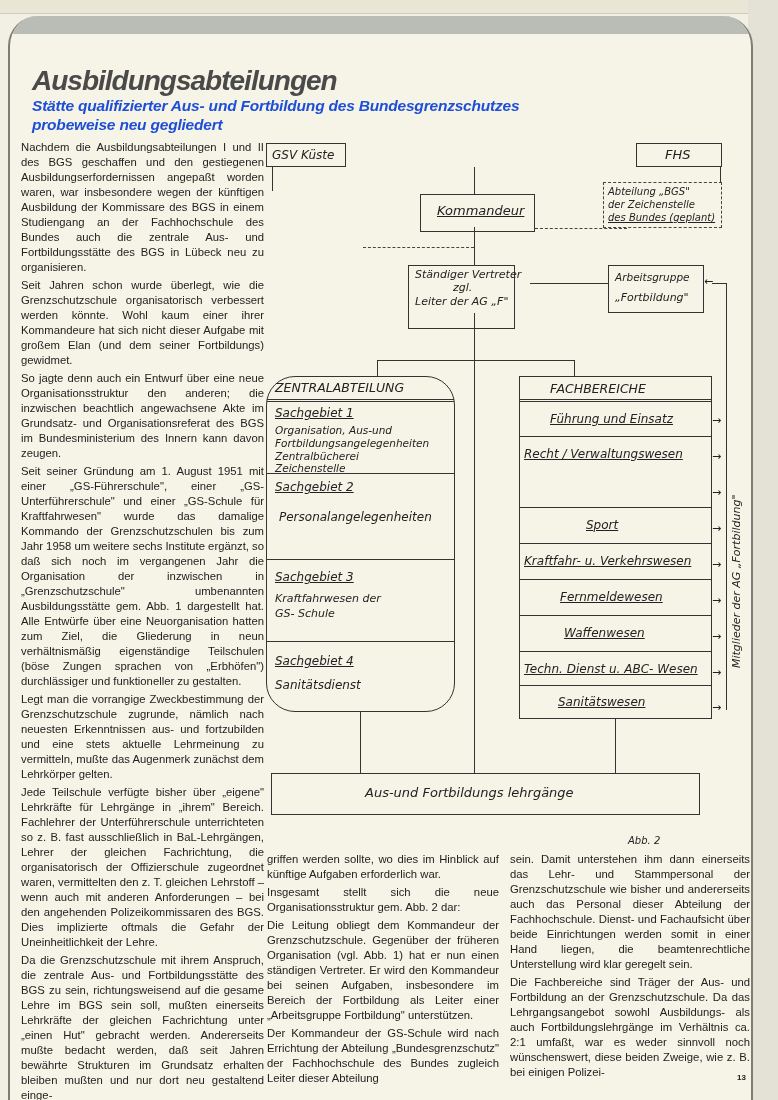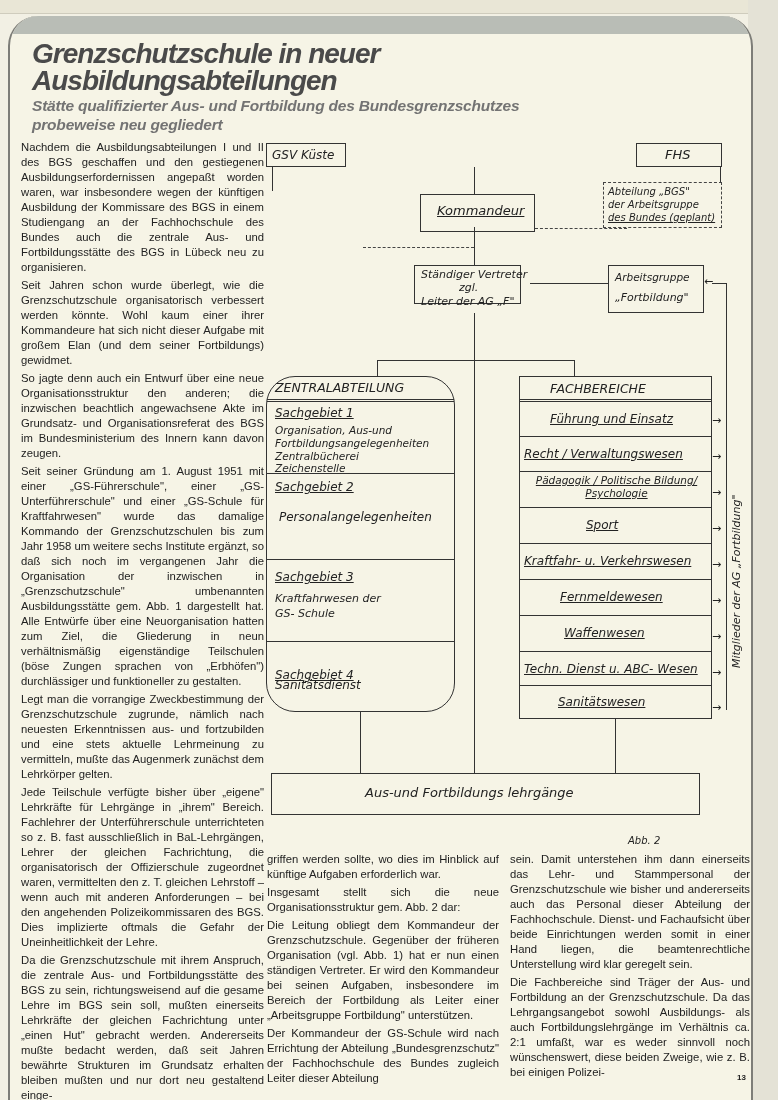--- a/index.html
+++ b/index.html
@@ -3,21 +3,21 @@
 <meta charset="utf-8">
 <style>
   * { box-sizing: border-box; margin: 0; padding: 0; }
   html, body { width: 778px; height: 1100px; overflow: hidden; }
   body { background: #f2f0e4; font-family: "Liberation Sans", sans-serif; color: #1e1e1e; position: relative; }
   .topstrip { position: absolute; left: 0; top: 0; width: 778px; height: 14px; background: #e9e6d6; border-bottom: 1px solid #cfccbd; }
   .rightmargin { position: absolute; right: 0; top: 0; width: 30px; height: 1100px; background: #e4e2d6; }
   .page { position: absolute; left: 8px; top: 16px; width: 745px; height: 1084px; background: #f6f4e6; border-left: 2px solid #7d7d78; border-right: 2px solid #7d7d78; border-radius: 30px 30px 0 0; overflow: hidden; }
   .grey-band { position: absolute; left: 0; top: 0; width: 745px; height: 18px; background: #b9bdb6; }
   .title { position: absolute; left: 22px; top: 24px; font-weight: bold; font-style: italic; font-size: 28px; line-height: 27px; color: #4a4a4a; letter-spacing: -1px; }
-  .subtitle { position: absolute; left: 22px; top: 80px; font-weight: bold; font-style: italic; font-size: 15.5px; line-height: 19px; color: #737373; letter-spacing: -0.2px; }
+  .subtitle { position: absolute; left: 22px; top: 80px; font-weight: bold; font-style: italic; font-size: 15.5px; line-height: 19px; color: #1d4ed8; letter-spacing: -0.2px; }
   .col { position: absolute; font-size: 11.3px; line-height: 15px; text-align: justify; color: #222; }
   .col p { margin-bottom: 3px; hyphens: manual; }
   .col1 { left: 11px; top: 124px; width: 243px; }
   .col2 { left: 257px; top: 836px; width: 232px; }
   .col3 { left: 500px; top: 836px; width: 240px; }
   .pagenum { position: absolute; left: 727px; top: 1057px; font-size: 8px; font-weight: bold; }
   
   .diagram { position: absolute; left: 250px; top: 124px; width: 490px; height: 700px; font-family: "DejaVu Sans", sans-serif; font-style: italic; color: #222; }
   .box { position: absolute; border: 1.5px solid #333; background: transparent; }
   .dash { position: absolute; border: 1.5px dashed #444; }
@@ -33,21 +33,21 @@
 </head>
 <body>
 
 <div class="topstrip"></div>
 <div class="rightmargin"></div>
 
 <div class="page">
   <div class="grey-band"></div>
 
   <h1 class="title">
-    <span>Grenzschutzschule in neuer</span><br>
+    <br>
     <span>Ausbildungsabteilungen</span>
   </h1>
   <h2 class="subtitle">
     <span>Stätte qualifizierter Aus- und Fortbildung des Bundesgrenzschutzes</span><br>
     <span>probeweise neu gegliedert</span>
   </h2>
 
   <div class="col col1">
     <p>Nachdem die Ausbildungsabteilungen I und II des BGS geschaffen und den gestiegenen Ausbildungserfordernissen angepaßt worden waren, war insbesondere wegen der künftigen Ausbildung der Kommissare des BGS in einem Studiengang an der Fachhochschule des Bundes auch die zentrale Aus- und Fortbildungsstätte des BGS in Lübeck neu zu organisieren.</p>
     <p>Seit Jahren schon wurde überlegt, wie die Grenzschutzschule organisatorisch verbessert werden könnte. Wohl kaum einer ihrer Kommandeure hat sich nicht dieser Aufgabe mit großem Elan (und dem seiner Fortbildungs) gewidmet.</p>
@@ -86,26 +86,26 @@
 
     <div class="vl" style="left:214px;top:27px;height:27px;"></div>
     <div class="box" style="left:160px;top:54px;width:115px;height:38px;">
       <span class="txt u" style="left:16px;top:9px;font-size:13px;">Kommandeur</span>
     </div>
     <div class="hld" style="left:275px;top:88px;width:92px;"></div>
 
     <div class="vl" style="left:460px;top:27px;height:15px;"></div>
     <div class="dash" style="left:343px;top:42px;width:119px;height:46px;">
       <span class="txt" style="left:4px;top:2px;font-size:10px;line-height:13px;">Abteilung „BGS"</span>
-      <span class="txt" style="left:4px;top:15px;font-size:10px;line-height:13px;">der Arbeitsgruppe</span>
+      <span class="txt" style="left:4px;top:15px;font-size:10px;line-height:13px;">der Zeichenstelle</span>
       <span class="txt u" style="left:4px;top:28px;font-size:10px;line-height:13px;">des Bundes (geplant)</span>
     </div>
 
     <div class="vl" style="left:214px;top:87px;height:38px;"></div>
-    <div class="box" style="left:154px;top:125px;width:107px;height:39px;">
+    <div class="box" style="left:148px;top:125px;width:107px;height:64px;">
       <span class="txt" style="left:6px;top:2px;font-size:11px;">Ständiger Vertreter</span>
       <span class="txt" style="left:44px;top:15px;font-size:11px;">zgl.</span>
       <span class="txt" style="left:6px;top:29px;font-size:11px;">Leiter der AG „F"</span>
     </div>
     <div class="hl" style="left:270px;top:143px;width:78px;"></div>
     <div class="box" style="left:348px;top:125px;width:96px;height:48px;">
       <span class="txt" style="left:6px;top:4px;font-size:10.5px;">Arbeitsgruppe</span>
       <span class="txt" style="left:6px;top:25px;font-size:11px;">„Fortbildung"</span>
     </div>
     <span class="arrow" style="left:444px;top:137px;">←</span>
@@ -130,35 +130,32 @@
       <div class="row" style="top:96px;height:74px;">
         <span class="txt u" style="left:8px;top:6px;">Sachgebiet 2</span>
         <span class="txt" style="left:12px;top:36px;">Personalangelegenheiten</span>
       </div>
       <div class="row" style="top:182px;height:82px;">
         <span class="txt u" style="left:8px;top:10px;">Sachgebiet 3</span>
         <span class="txt" style="left:8px;top:32px;font-size:11px;">Kraftfahrwesen der</span>
         <span class="txt" style="left:8px;top:47px;font-size:11px;">GS- Schule</span>
       </div>
       <div class="row" style="top:264px;height:70px;">
-        <span class="txt u" style="left:8px;top:12px;margin-top:14px;">Sachgebiet 4</span>
+        <span class="txt u" style="left:8px;top:12px;">Sachgebiet 4</span>
         <span class="txt" style="left:8px;top:36px;">Sanitätsdienst</span>
       </div>
     </div>
 
     <div class="box" style="left:259px;top:236px;width:193px;height:343px;">
       <span class="txt" style="left:30px;top:5px;font-size:12.5px;">FACHBEREICHE</span>
       <div class="row" style="top:22px;height:37px;border-top:3px double #333;">
         <span class="txt u" style="left:30px;top:10px;">Führung und Einsatz</span>
       </div>
       <div class="row" style="top:59px;height:20px;">
         <span class="txt u" style="left:4px;top:10px;">Recht / Verwaltungswesen</span>
-      </div>
-      <div class="row" style="top:94px;height:36px;">
-        <span class="txt u" style="left:4px;top:2px;font-size:10.5px;white-space:normal;width:185px;text-align:center;line-height:13px;">Pädagogik / Politische Bildung/ Psychologie</span>
       </div>
       <div class="row" style="top:130px;height:36px;">
         <span class="txt u" style="left:66px;top:10px;">Sport</span>
       </div>
       <div class="row" style="top:166px;height:36px;">
         <span class="txt u" style="left:4px;top:10px;">Kraftfahr- u. Verkehrswesen</span>
       </div>
       <div class="row" style="top:202px;height:36px;">
         <span class="txt u" style="left:40px;top:10px;">Fernmeldewesen</span>
       </div>

